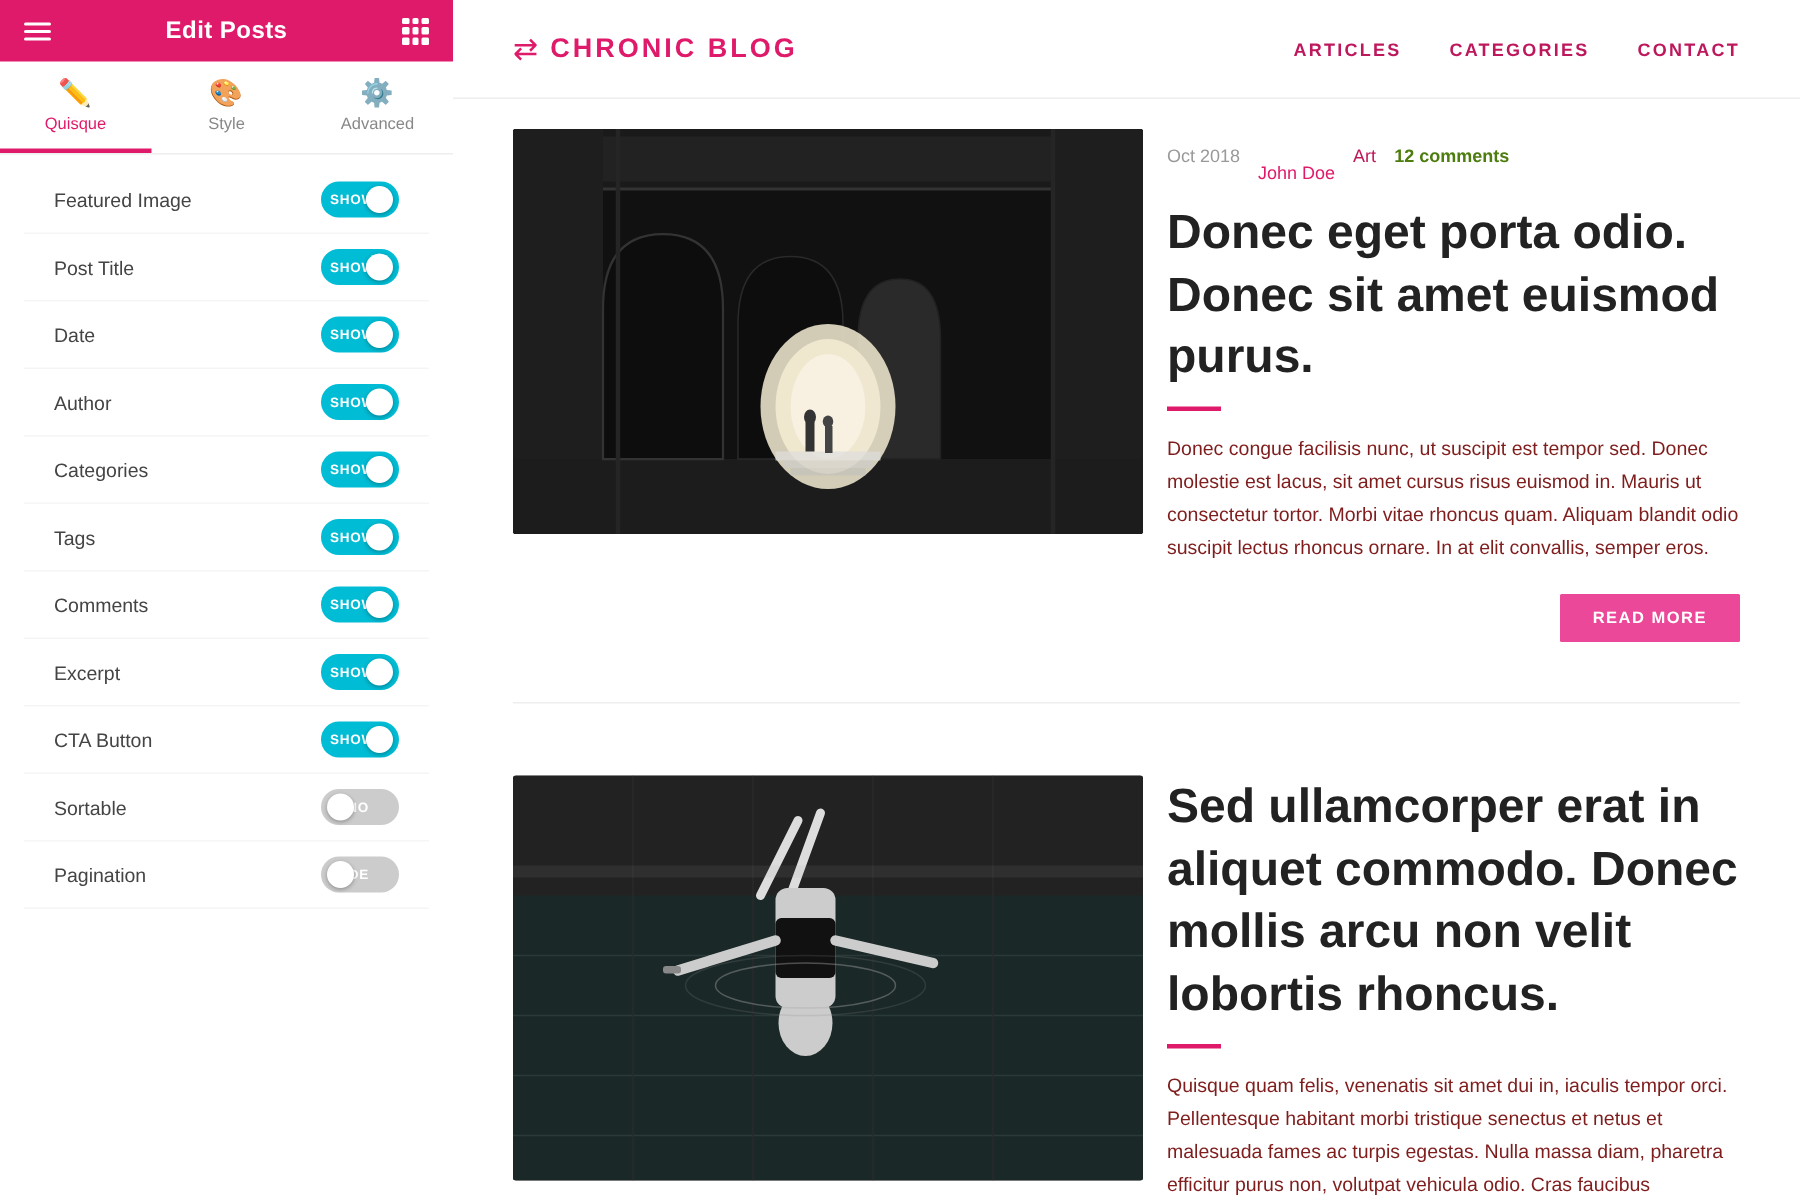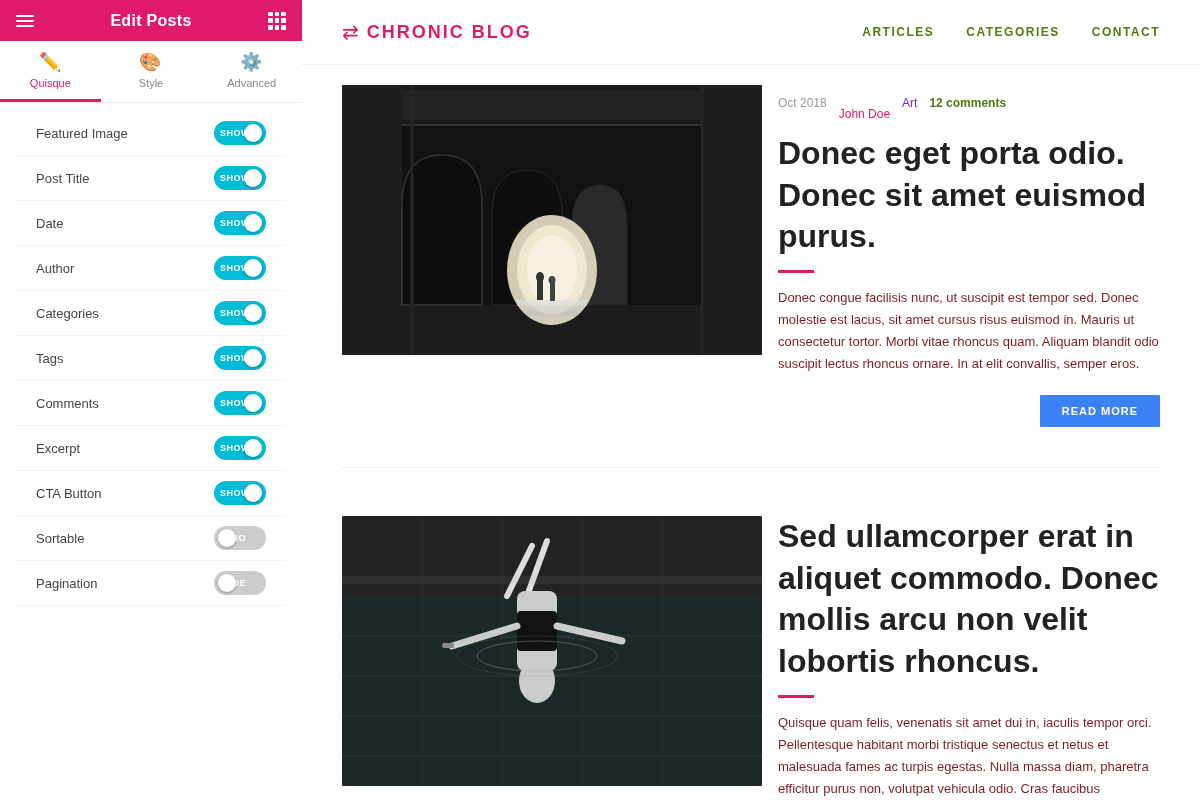--- a/index.html
+++ b/index.html
@@ -200,21 +200,21 @@
 
     .blog-nav {
       display: flex;
       gap: 32px;
     }
 
     .blog-nav a {
       font-size: 12px;
       font-weight: 700;
       letter-spacing: 1.5px;
-      color: #4d7c0f;
+      color: #be185d;
       text-decoration: none;
       text-transform: uppercase;
       cursor: pointer;
     }
 
     .blog-main {
       padding: 20px 40px;
     }
 
     .blog-post {
@@ -257,21 +257,21 @@
       display: flex;
       align-items: center;
       gap: 12px;
       font-size: 12px;
       margin-bottom: 12px;
       flex-wrap: wrap;
     }
 
     .post-meta-date { color: #999; }
     .post-meta-author { color: #e01a6a; font-weight: 500; margin-top: 22px; }
-    .post-meta-category { color: #6d28d9; }
+    .post-meta-category { color: #be185d; }
     .post-meta-comments { color: #4d7c0f; font-weight: 700; }
 
     .post-title {
       font-size: 32px;
       font-weight: 700;
       color: #222;
       line-height: 1.3;
       margin-bottom: 12px;
     }
 
@@ -285,21 +285,21 @@
     .post-excerpt {
       font-size: 13px;
       color: #7f1d1d;
       line-height: 1.7;
       margin-bottom: 20px;
     }
 
     .read-more-btn {
       display: inline-block;
       padding: 10px 22px;
-      background: #3b82f6;
+      background: #ec4899;
       color: #fff;
       font-size: 11px;
       font-weight: 700;
       letter-spacing: 1px;
       text-transform: uppercase;
       cursor: pointer;
       align-self: flex-end;
       border: none;
       border-radius: 1px;
     }

